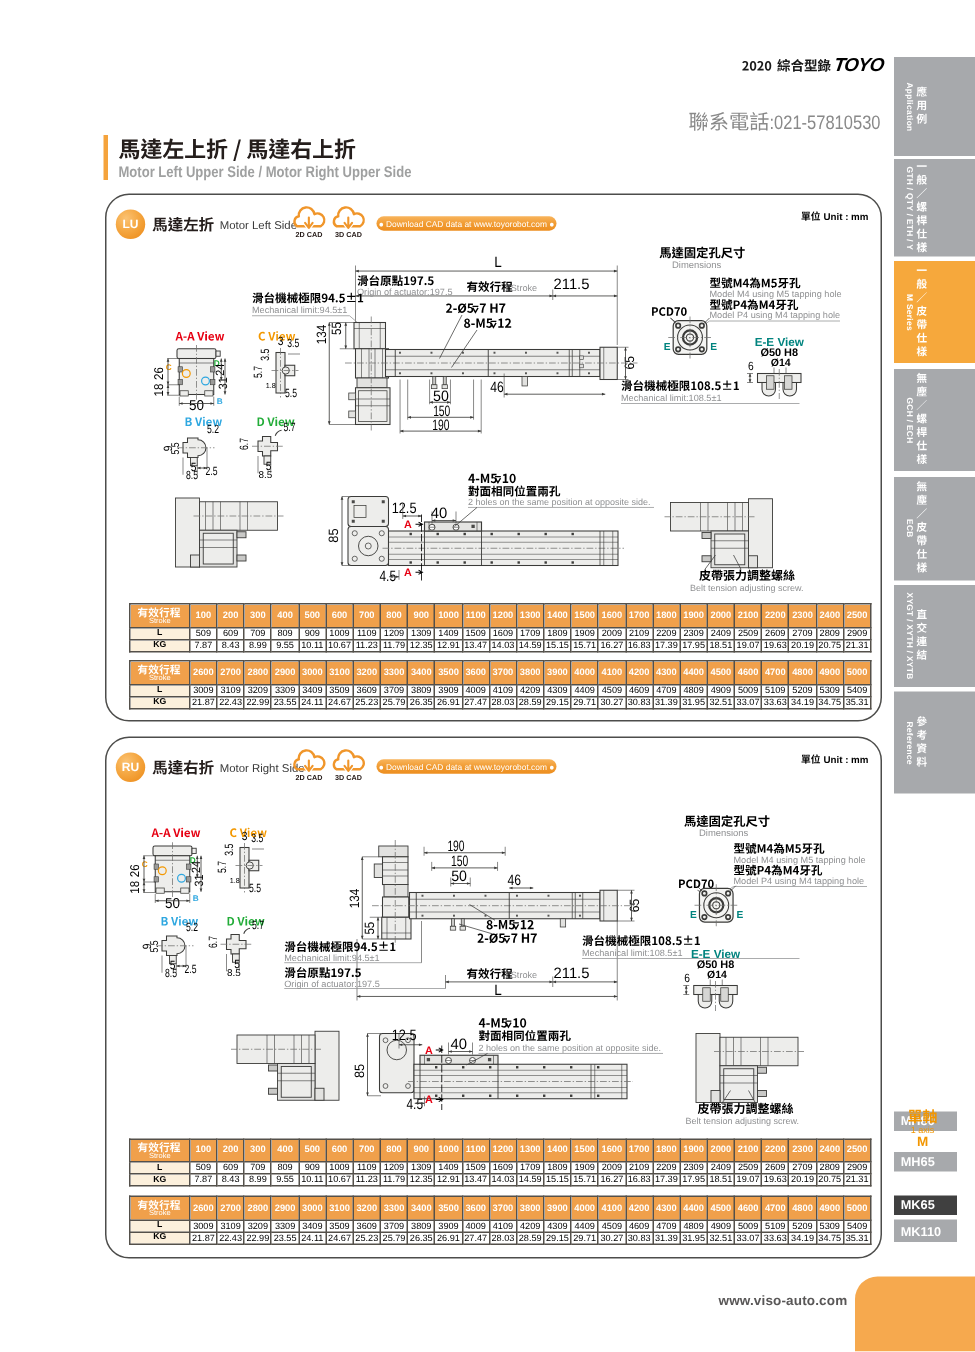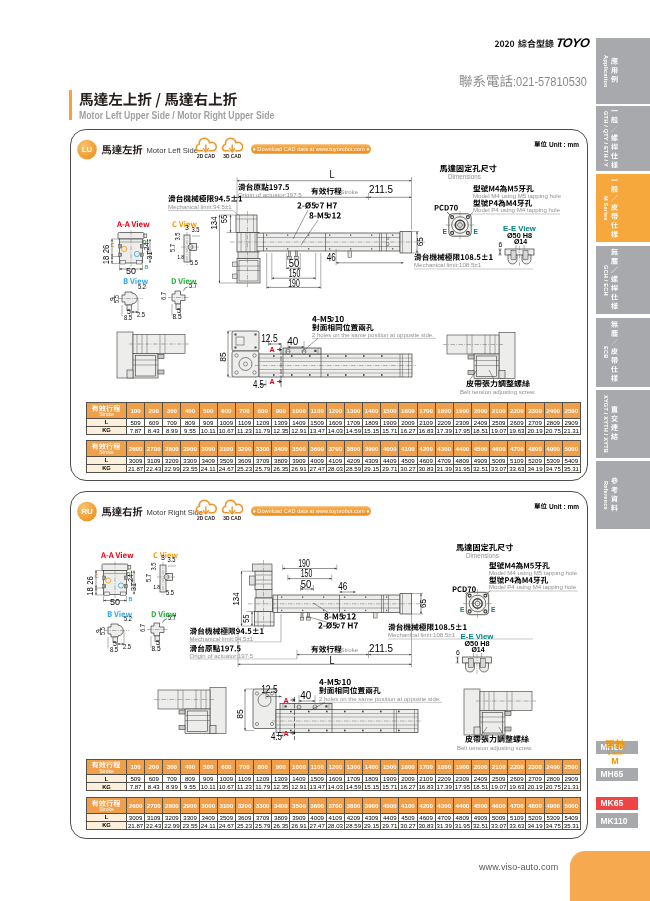--- a/index.html
+++ b/index.html
@@ -1,31 +1,31 @@
 <!DOCTYPE html>
 <html><head><meta charset="utf-8"><style>
 *{margin:0;padding:0;box-sizing:border-box;-webkit-font-smoothing:antialiased}
 html,body{width:650px;height:901px;background:#fff;font-family:"Liberation Sans",sans-serif;overflow:hidden;position:relative}
 .abs{position:absolute}
 .panel{position:absolute;left:70px;width:518px;border:1.3px solid #4d4d4b;border-radius:16px;background:#fff}
 .tab{position:absolute;left:595.5px;width:54.5px;background:#A7A9AC}
 .tab.on{background:#F6A83C}
 .taben{position:absolute;left:7px;top:0;height:100%;width:10px;color:#fff;font-size:5.6px;font-weight:bold;writing-mode:vertical-lr;text-align:center;letter-spacing:.2px}
 .mtab{position:absolute;left:595.5px;width:42px;height:13px;background:#A7A9AC;color:#fff;font-weight:bold;font-size:8.5px;line-height:13px;padding-left:5px}
-.mtab.on{background:#ef4444}
+.mtab.on{background:#404040}
 table{border-collapse:collapse;table-layout:fixed;position:absolute;left:86px;width:495px}
 td{border:0.8px solid #54504a;overflow:hidden;white-space:nowrap;text-align:center;padding:0}
 td.oh{background:#F0A04B;color:#fff;font-weight:bold;font-size:6.2px}
 td.lab{background:#FCF0DC;font-size:5.8px;font-weight:bold}
 td.d{background:#fff;font-size:6.1px}
 </style></head><body>
 <div class="abs" style="left:556px;top:35.5px;width:40px;font-size:12.5px;font-weight:bold;font-style:italic;letter-spacing:-0.5px;color:#000;transform:skewX(-8deg)">TOYO</div>
 <div class="abs" style="left:69px;top:90px;width:3px;height:30px;background:#F5A33C"></div>
 <div class="abs" style="left:78.5px;top:109.5px;font-size:10.3px;font-weight:bold;color:#9FA0A0;transform:scaleX(0.845);transform-origin:0 0;white-space:nowrap">Motor Left Upper Side / Motor Right Upper Side</div>
-<div class="abs" style="left:479px;top:862px;font-size:9px;font-weight:normal;color:#595757;letter-spacing:0.1px">www.viso-auto.com</div>
+<div class="abs" style="left:479px;top:862px;font-size:9px;font-weight:bold;color:#595757;letter-spacing:0.1px">www.viso-auto.com</div>
 <div class="abs" style="left:570px;top:851px;width:80px;height:50px;background:#F6A94E;border-radius:15px 0 0 0"></div>
 <div class="tab" style="top:38px;height:66.3px">
     <div class="taben">Application</div>
   </div>
 <div class="tab" style="top:106.3px;height:65px">
     <div class="taben">GTH / QTY / ETH / Y</div>
   </div>
 <div class="tab on" style="top:174.3px;height:67.8px">
     <div class="taben">M Series</div>
   </div>

